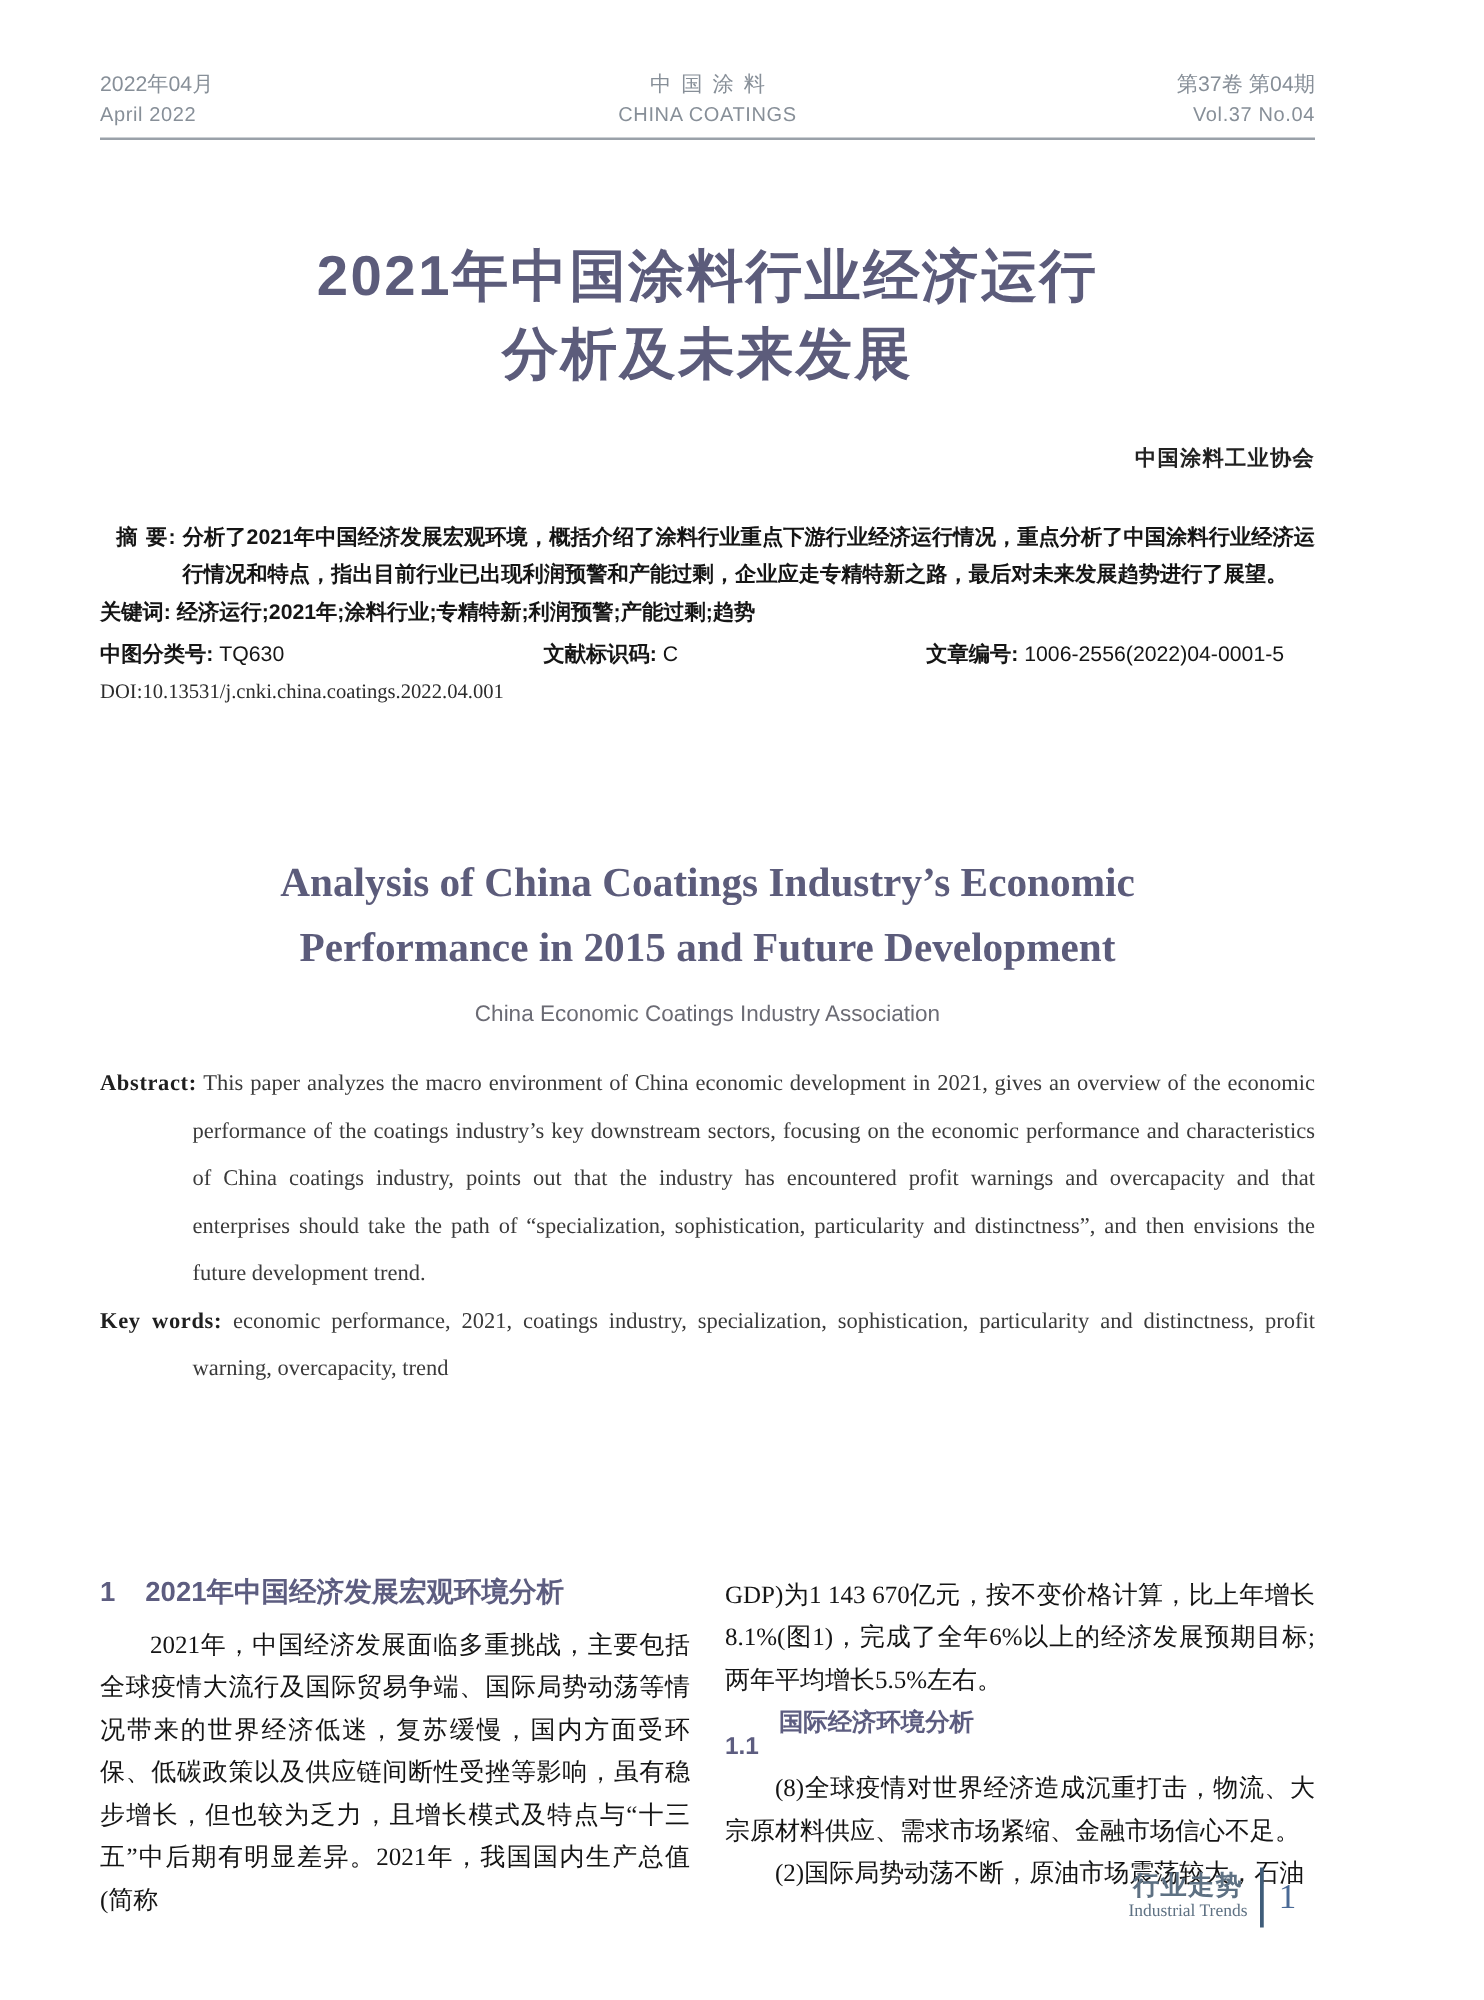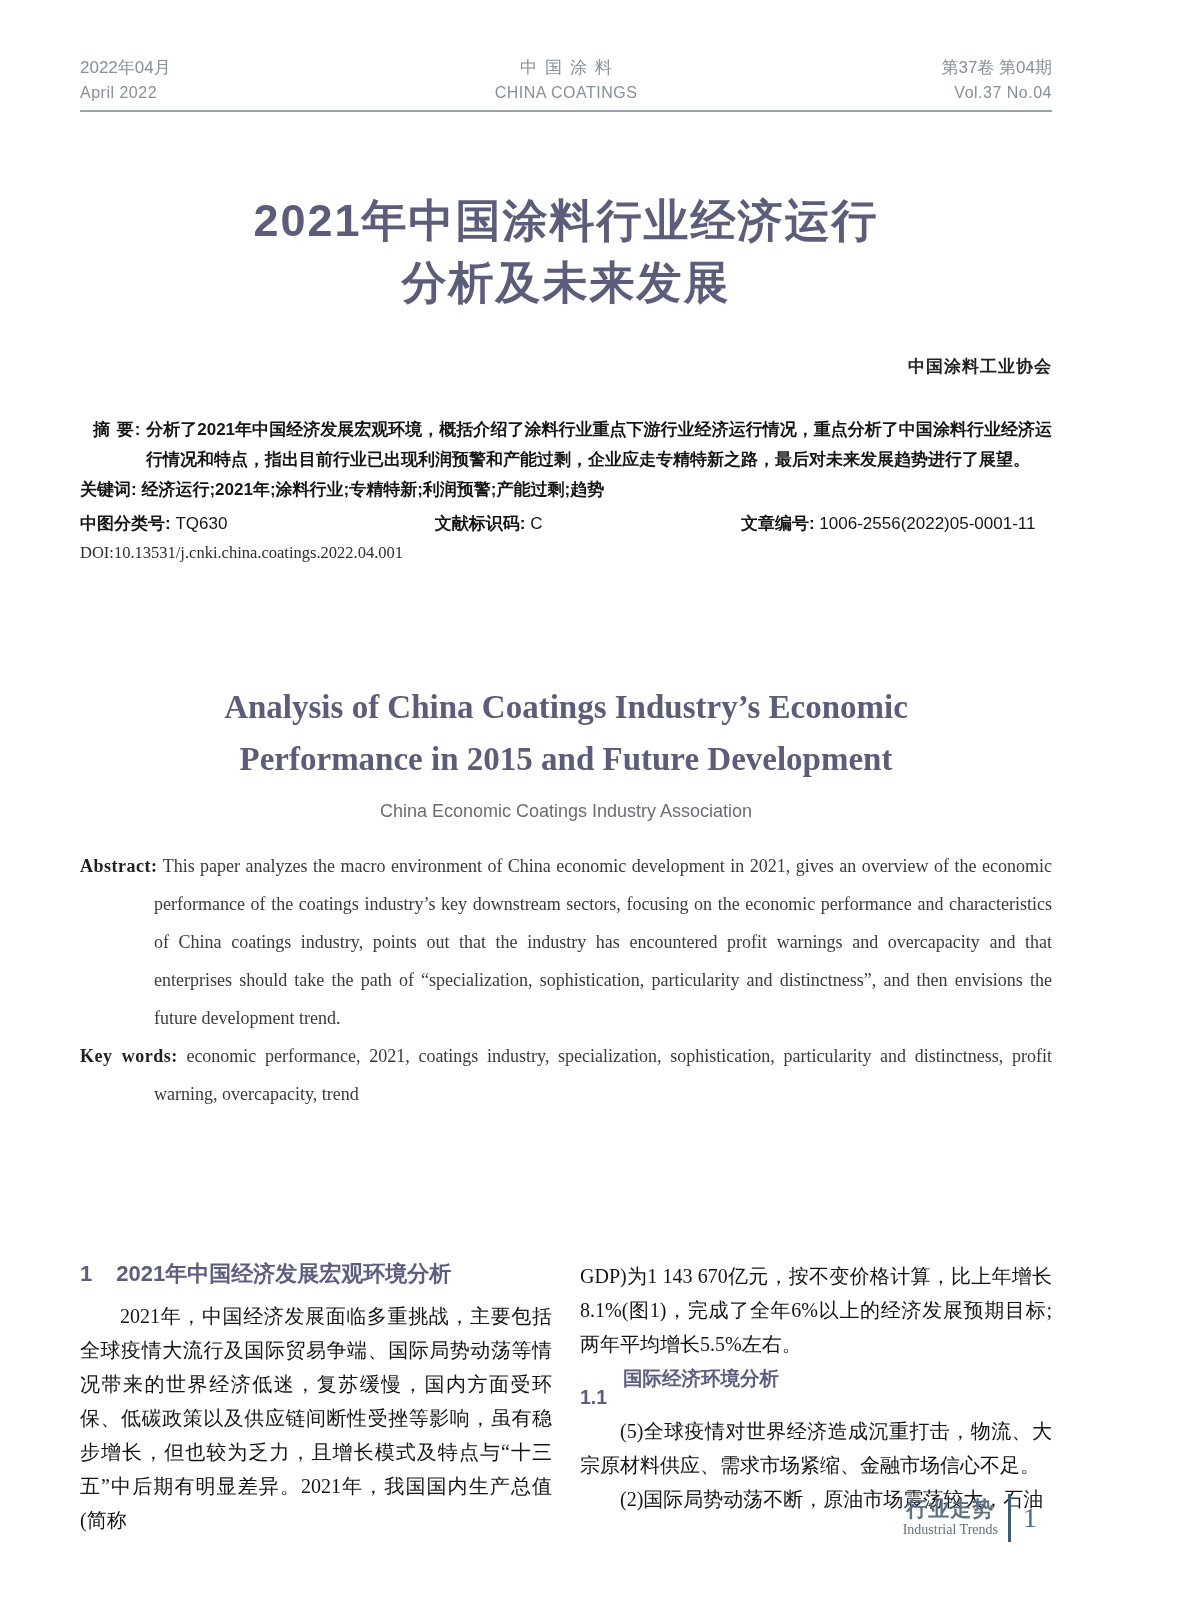--- a/index.html
+++ b/index.html
@@ -228,21 +228,21 @@
     <div class="item i1">
       <span class="lbl">中图分类号:</span>
       <span>TQ630</span>
     </div>
     <div class="item i2">
       <span class="lbl">文献标识码:</span>
       <span>C</span>
     </div>
     <div class="item i3">
       <span class="lbl">文章编号:</span>
-      <span>1006-2556(2022)05-0001-11</span>
+      <span>1006-2556(2022)04-0001-5</span>
     </div>
   </div>
   <div class="doi-line">DOI:10.13531/j.cnki.china.coatings.2022.04.001</div>
 
   <h2 class="en-title">
     <span>Analysis of China Coatings Industry’s Economic</span>
     <span>Performance in 2015 and Future Development</span>
   </h2>
   <div class="en-author">China Economic Coatings Industry Association</div>
 
@@ -263,21 +263,21 @@
         <span>2021年中国经济发展宏观环境分析</span>
       </h3>
       <p class="body-para indent">2021年，中国经济发展面临多重挑战，主要包括全球疫情大流行及国际贸易争端、国际局势动荡等情况带来的世界经济低迷，复苏缓慢，国内方面受环保、低碳政策以及供应链间断性受挫等影响，虽有稳步增长，但也较为乏力，且增长模式及特点与“十三五”中后期有明显差异。2021年，我国国内生产总值(简称</p>
     </div>
     <div class="col">
       <p class="body-para">GDP)为1 143 670亿元，按不变价格计算，比上年增长8.1%(图1)，完成了全年6%以上的经济发展预期目标;两年平均增长5.5%左右。</p>
       <h4 class="subsec-heading">
         <span class="num">1.1</span>
         <span>国际经济环境分析</span>
       </h4>
-      <p class="body-para indent">(5)全球疫情对世界经济造成沉重打击，物流、大宗原材料供应、需求市场紧缩、金融市场信心不足。</p>
+      <p class="body-para indent">(8)全球疫情对世界经济造成沉重打击，物流、大宗原材料供应、需求市场紧缩、金融市场信心不足。</p>
       <p class="body-para indent">(2)国际局势动荡不断，原油市场震荡较大，石油</p>
     </div>
   </div>
 
   <div class="page-footer">
     <div class="f-labels">
       <div class="f-label-cn">行业走势</div>
       <div class="f-label-en">Industrial Trends</div>
     </div>
     <div class="f-bar"></div>

